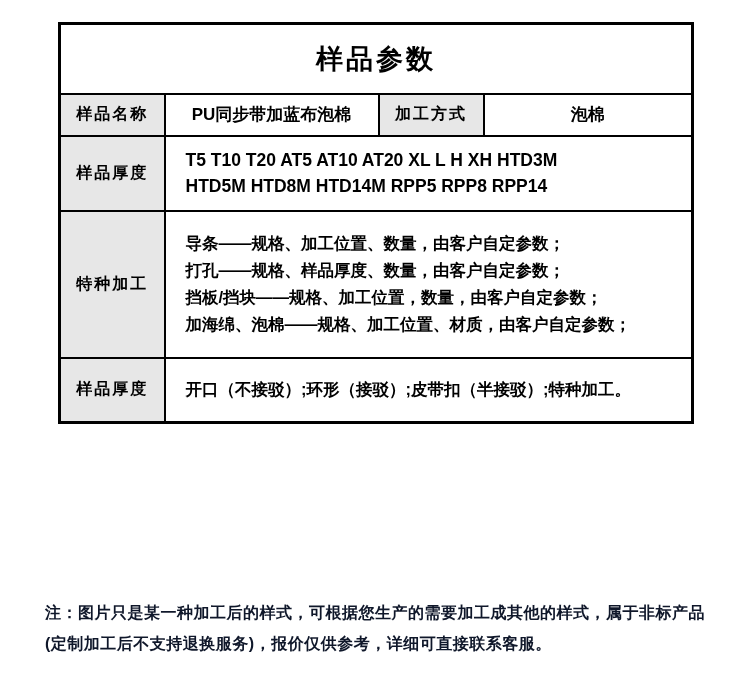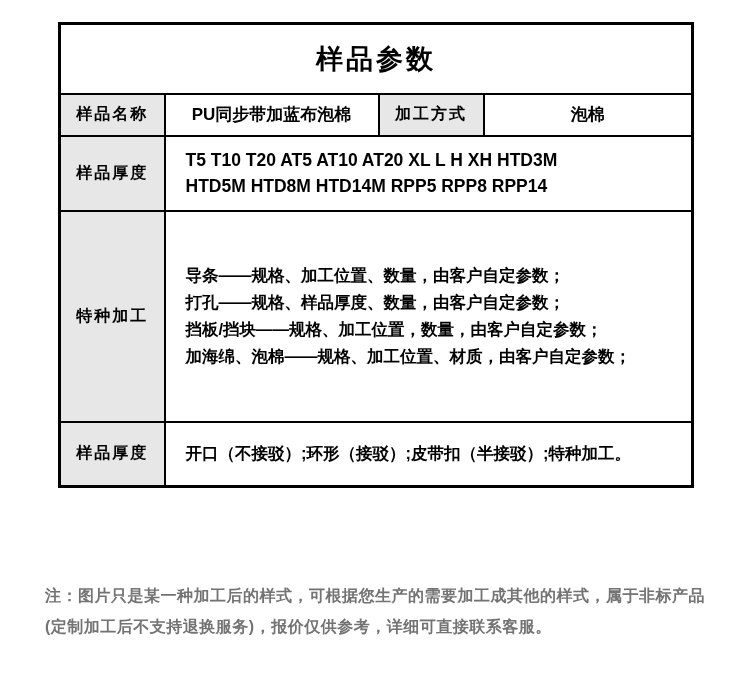--- a/index.html
+++ b/index.html
@@ -48,34 +48,34 @@
     text-align: left;
     font-size: 16.5px;
     font-weight: bold;
     padding-left: 20px;
     padding-right: 12px;
   }
   .row-1 td { height: 42px; }
   .row-2 td { height: 53px; }
   .row-3 td { height: 75px; }
   .row-4 td { height: 60px; }
-  .row-5 td { height: 211px; margin-top: 47px; }
+  .row-5 td { height: 147px; margin-top: 47px; }
   .row-6 td { height: 65px; }
   .row-3 .value-left .line { line-height: 26px; font-size: 17.5px; }
   .row-5 .value-left .line { line-height: 27px; }
   .footer-note {
     position: absolute;
     left: 45px;
-    top: 580px;
+    top: 597px;
     width: 668px;
     font-size: 16px;
     font-weight: bold;
     line-height: 31px;
     letter-spacing: 0.5px;
-    color: #737373;
+    color: #0f172a;
   }
 </style>
 </head>
 <body>
 
 <div class="page">
 
   <table class="spec">
     <colgroup>
       <col style="width:105px">

